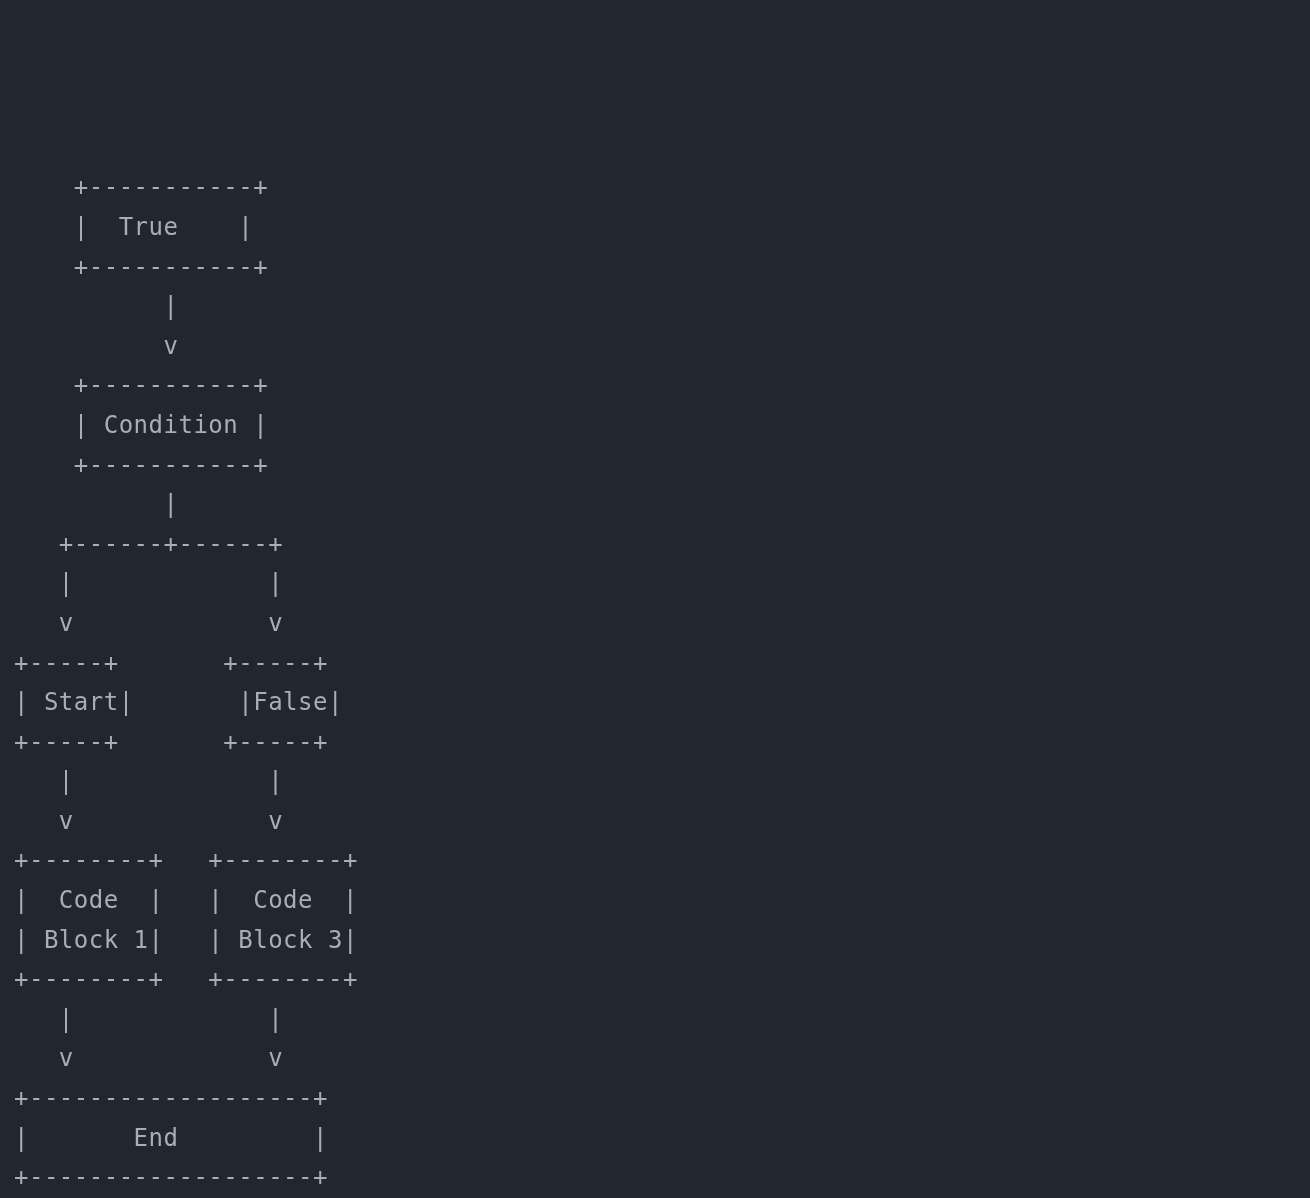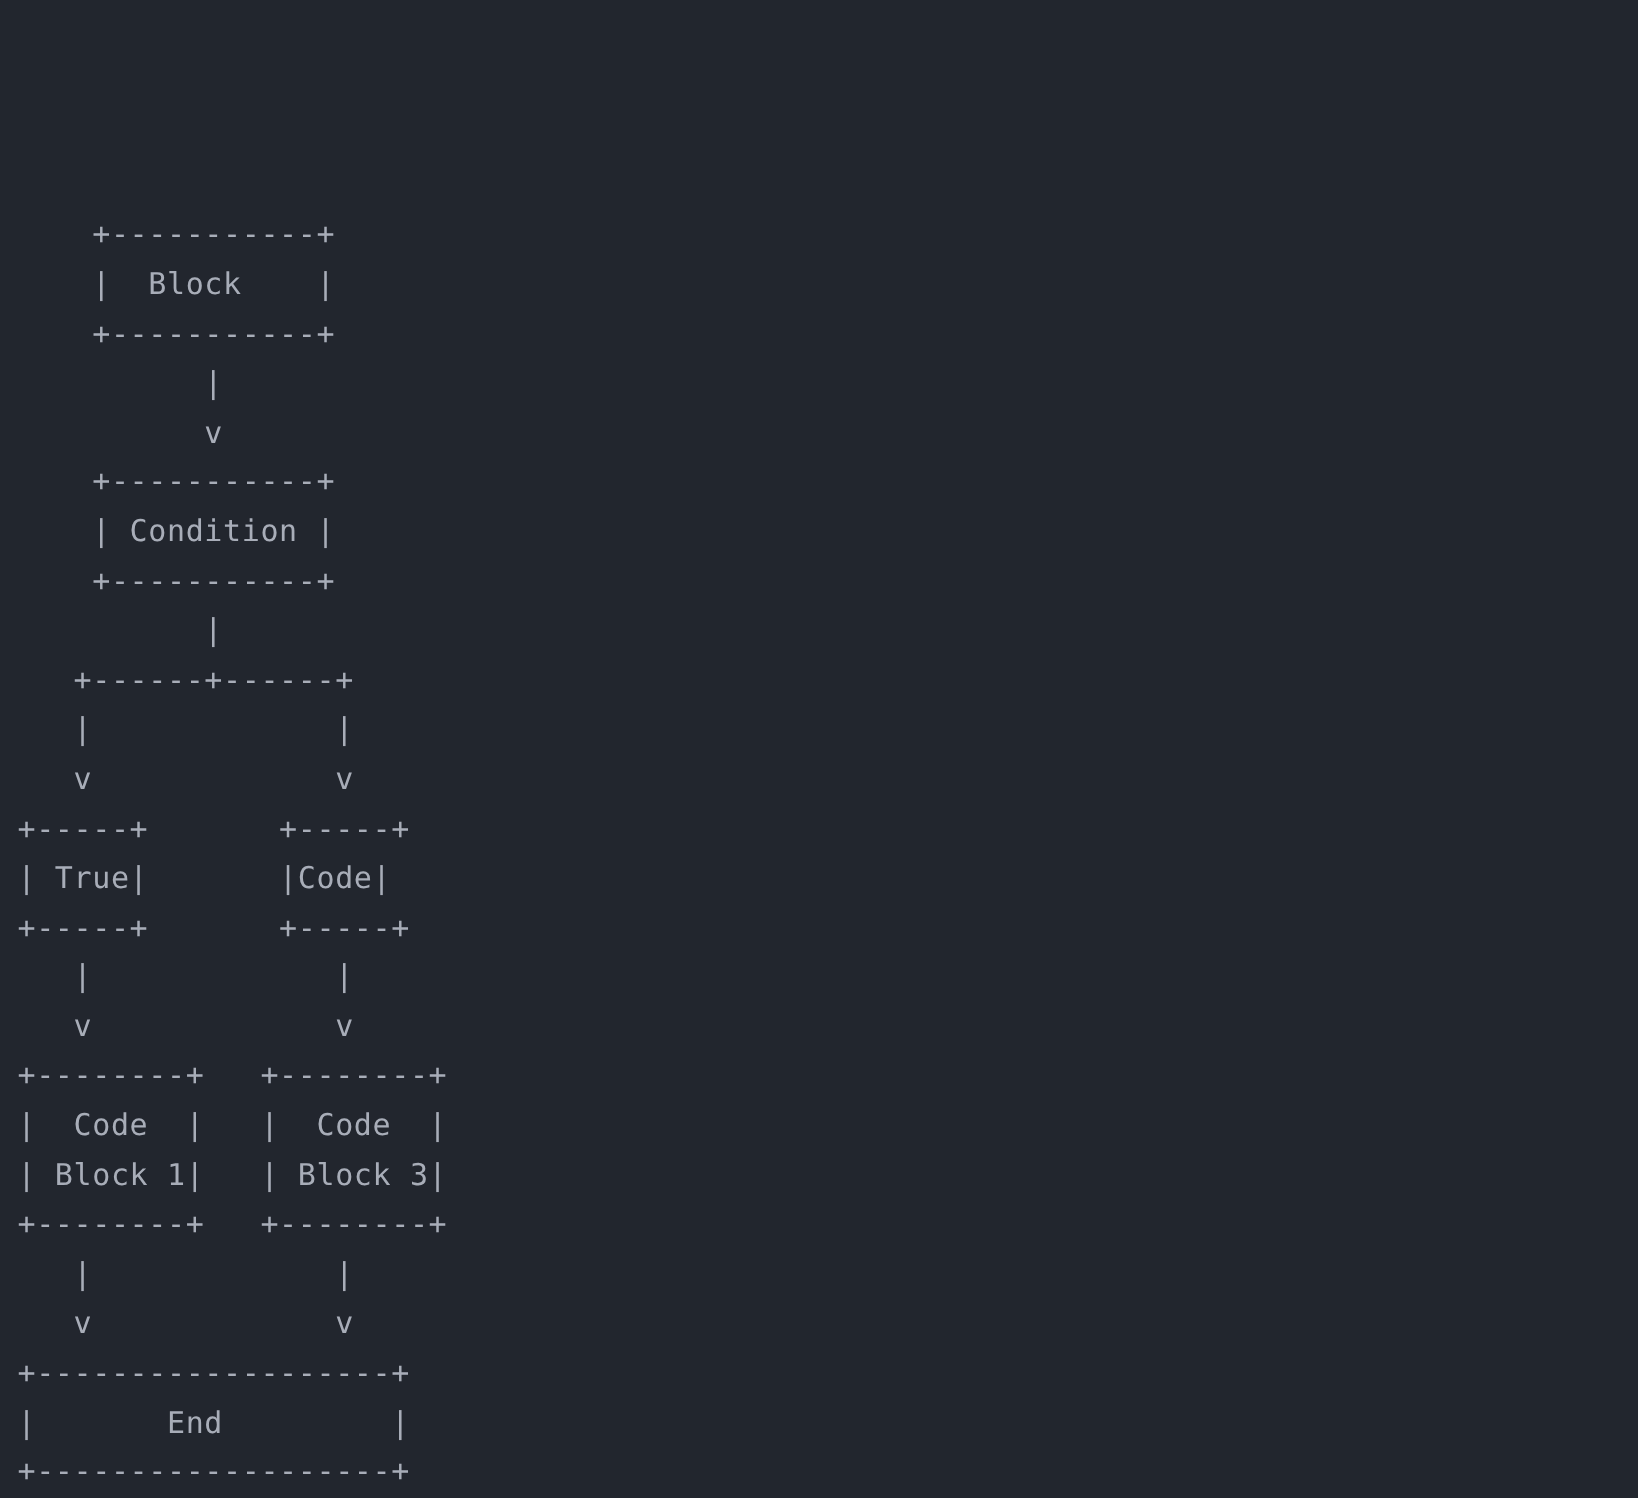--- a/index.html
+++ b/index.html
@@ -20,33 +20,33 @@
     .diagram {
       display: block;
     }
   </style>
 </head>
 <body>
 
 
 
 <pre class="diagram"><span>    +-----------+</span>
-<span>    |  Block    |</span>
+<span>    |  True    |</span>
 <span>    +-----------+</span>
 <span>          |</span>
 <span>          v</span>
 <span>    +-----------+</span>
 <span>    | Condition |</span>
 <span>    +-----------+</span>
 <span>          |</span>
 <span>   +------+------+</span>
 <span>   |             |</span>
 <span>   v             v</span>
 <span>+-----+       +-----+</span>
-<span>| True|       |Code|</span>
+<span>| Start|       |False|</span>
 <span>+-----+       +-----+</span>
 <span>   |             |</span>
 <span>   v             v</span>
 <span>+--------+   +--------+</span>
 <span>|  Code  |   |  Code  |</span>
 <span>| Block 1|   | Block 3|</span>
 <span>+--------+   +--------+</span>
 <span>   |             |</span>
 <span>   v             v</span>
 <span>+-------------------+</span>

